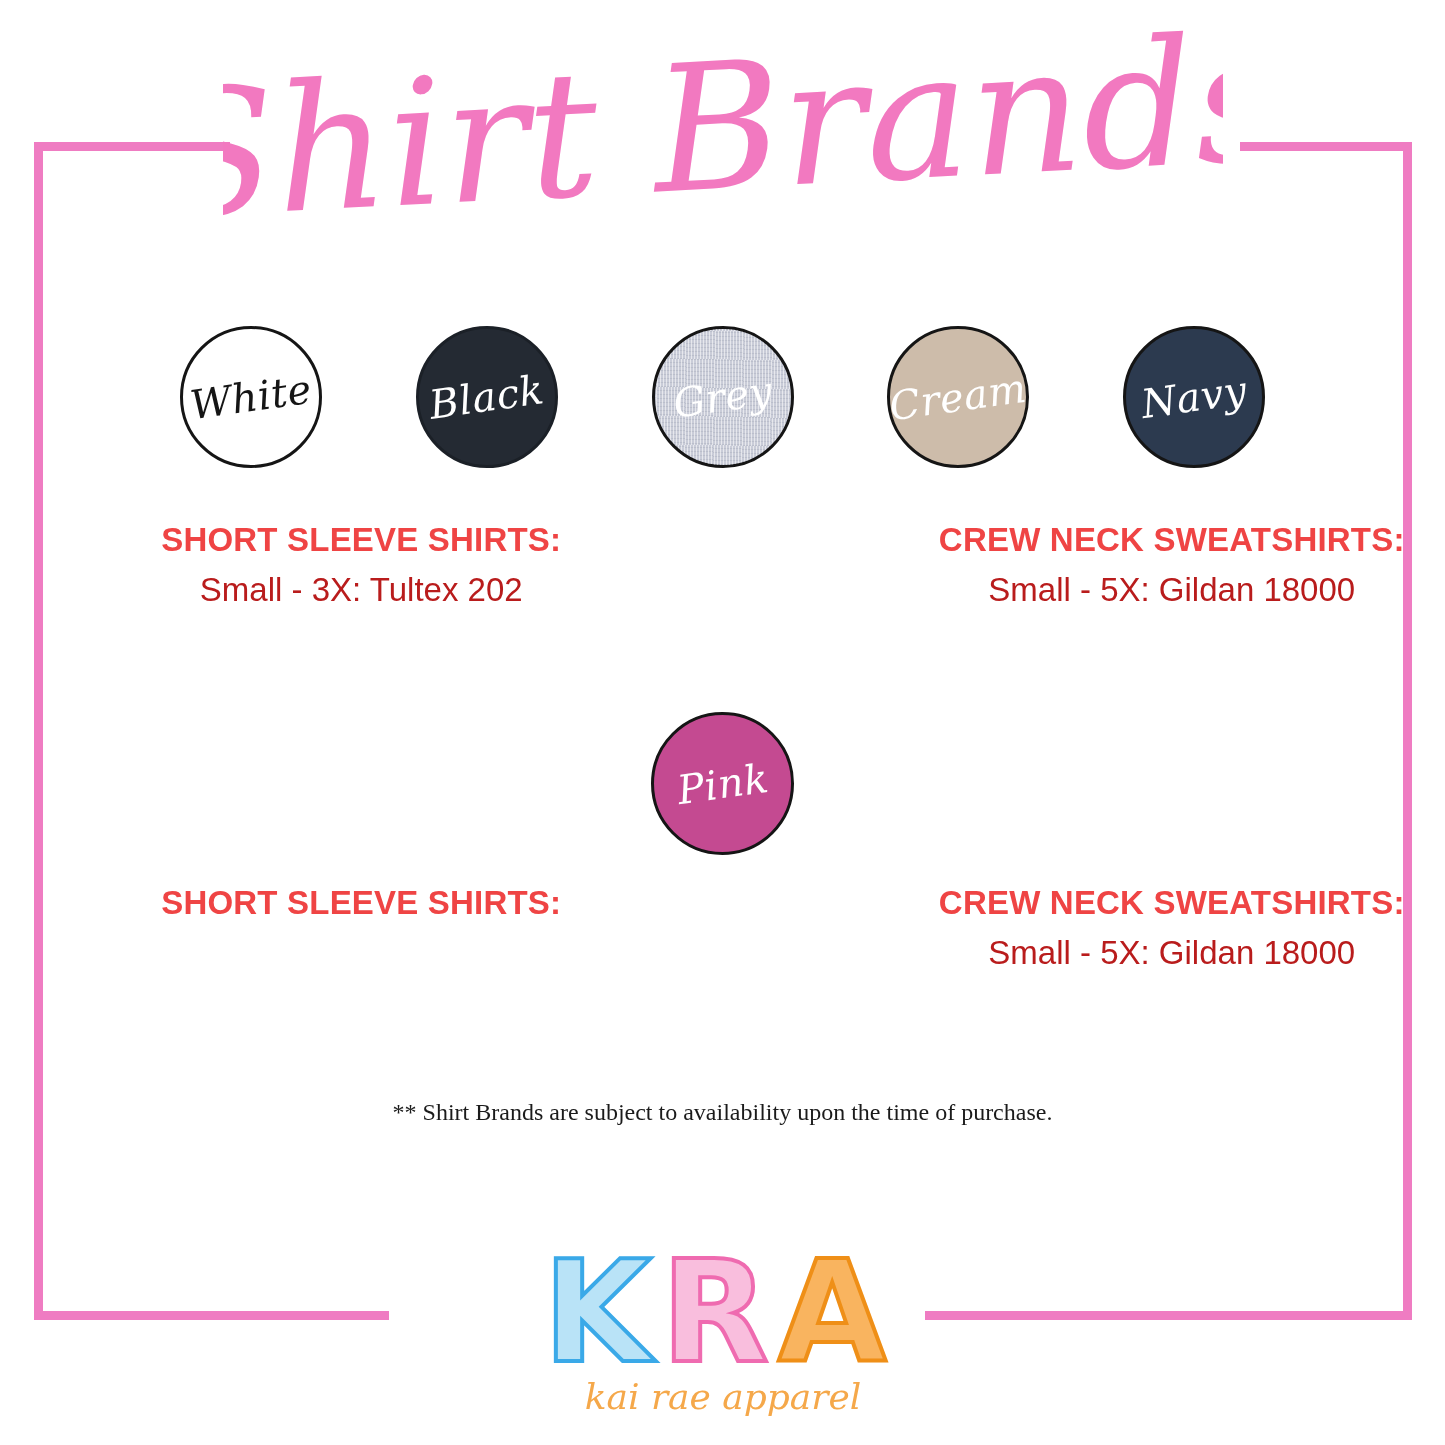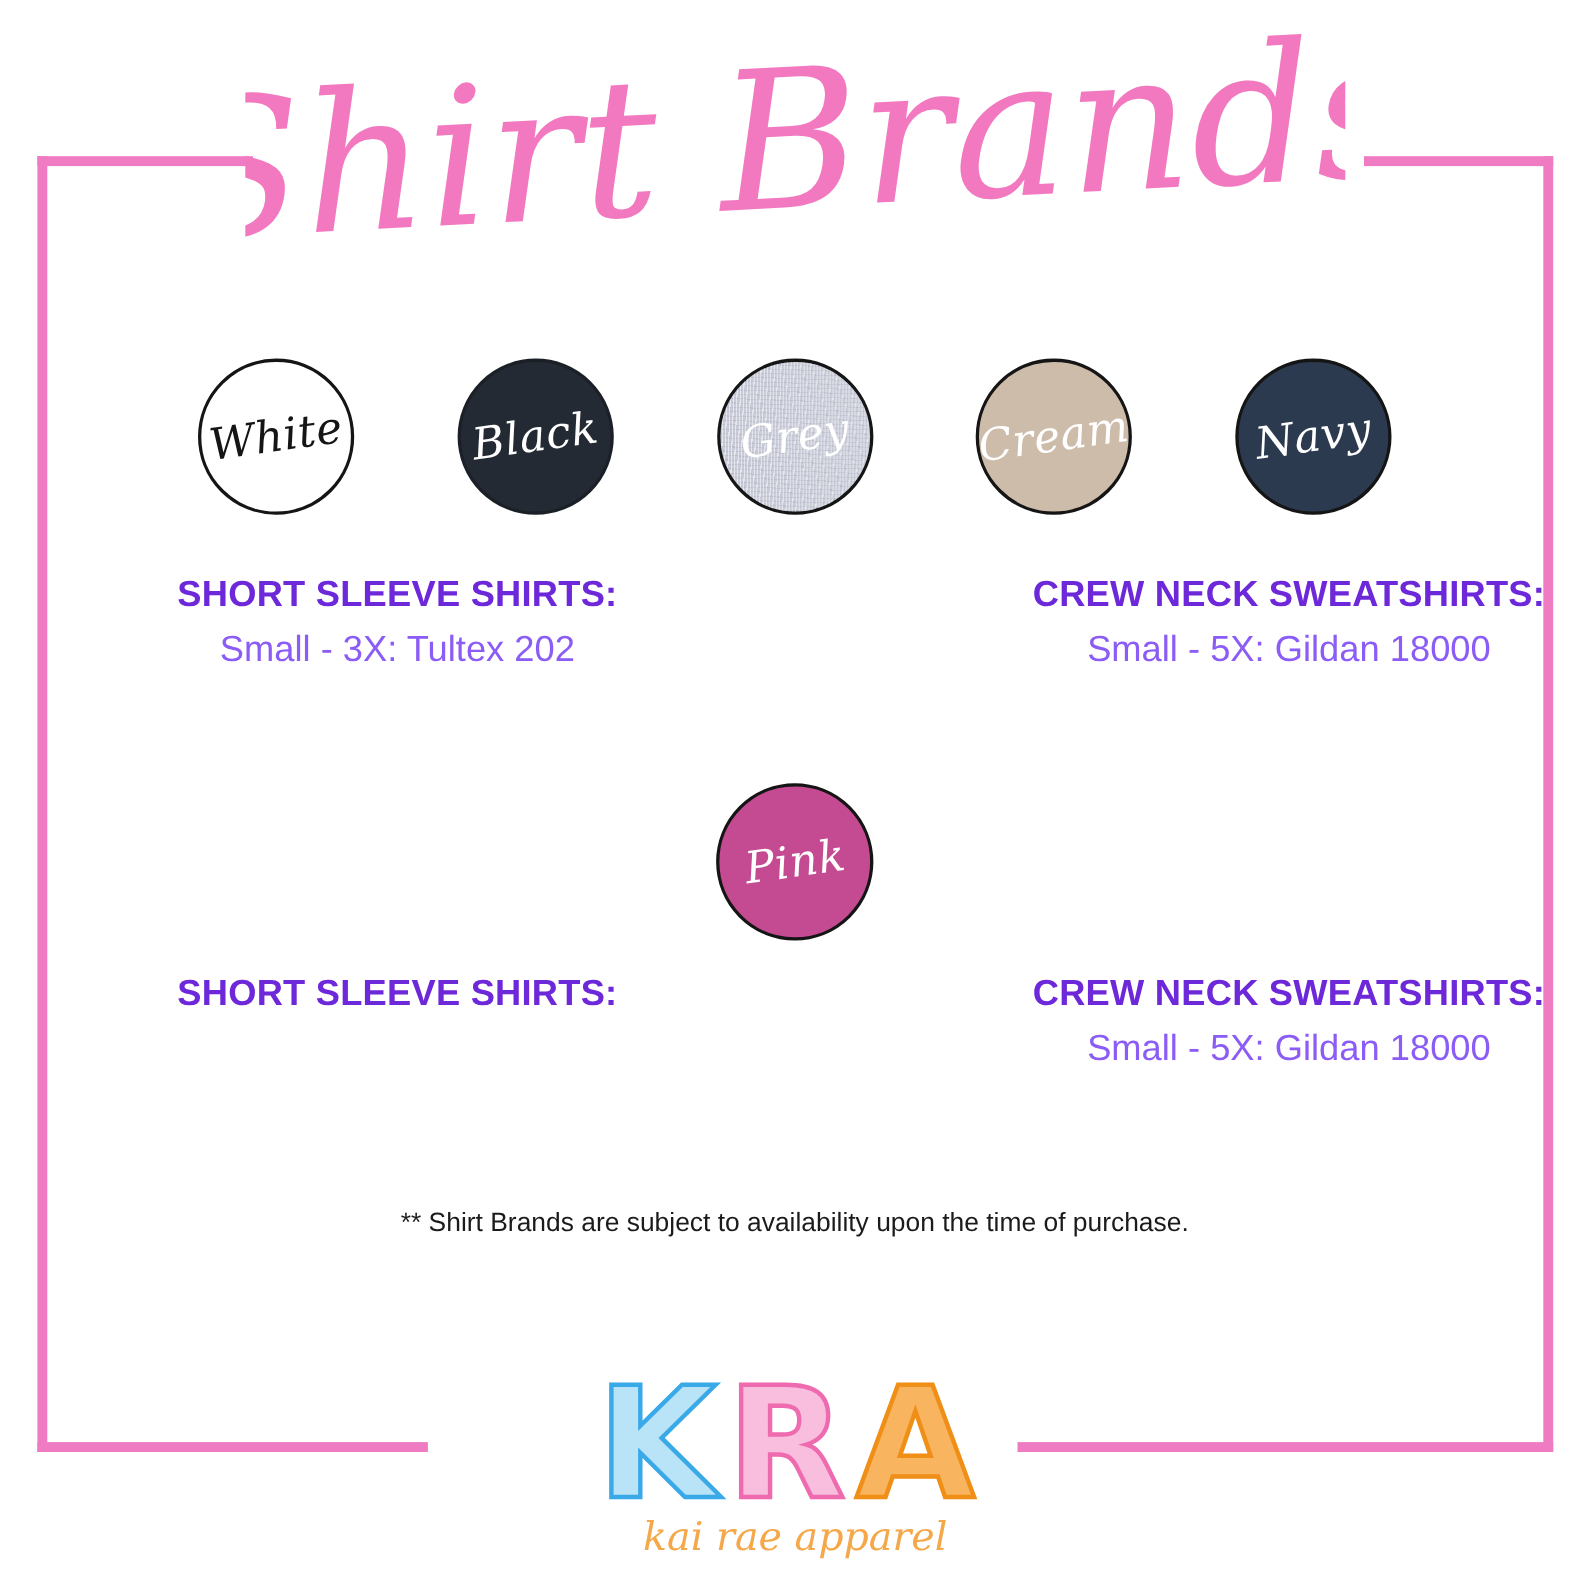--- a/index.html
+++ b/index.html
@@ -112,47 +112,47 @@
   .cols.block-2 { top: 884px; }
   .col { flex: 0 0 50%; text-align: center; }
   .col.left  { padding-right: 50px; }
   .col.right { padding-left: 38px; }
 
   .sect-head {
     font-family: "Liberation Sans", sans-serif;
     font-weight: 700;
     font-size: 33px;
     letter-spacing: 0.2px;
-    color: #6d28d9;
+    color: #ef4444;
     margin: 0 0 7px 0;
     white-space: nowrap;
   }
   .sect-line {
     font-family: "Liberation Sans", sans-serif;
     font-weight: 400;
     font-size: 33px;
-    color: #8b5cf6;
+    color: #b91c1c;
     margin: 0 0 3px 0;
     line-height: 1.47;
     white-space: nowrap;
   }
 
   
   .disclaimer {
     position: absolute;
     left: 0;
     top: 1093px;
     width: 1445px;
     text-align: center;
     font-family: "Liberation Sans", sans-serif;
     font-size: 24px;
     color: #1b1b1b;
     line-height: 1.62;
   }
-  .disclaimer div { white-space: nowrap; }
+  .disclaimer div { white-space: nowrap; font-family: Liberation Serif, serif; }
 
   
   .logo {
     position: absolute;
     left: 0;
     top: 1243px;
     width: 1445px;
     display: flex;
     flex-direction: column;
     align-items: center;

